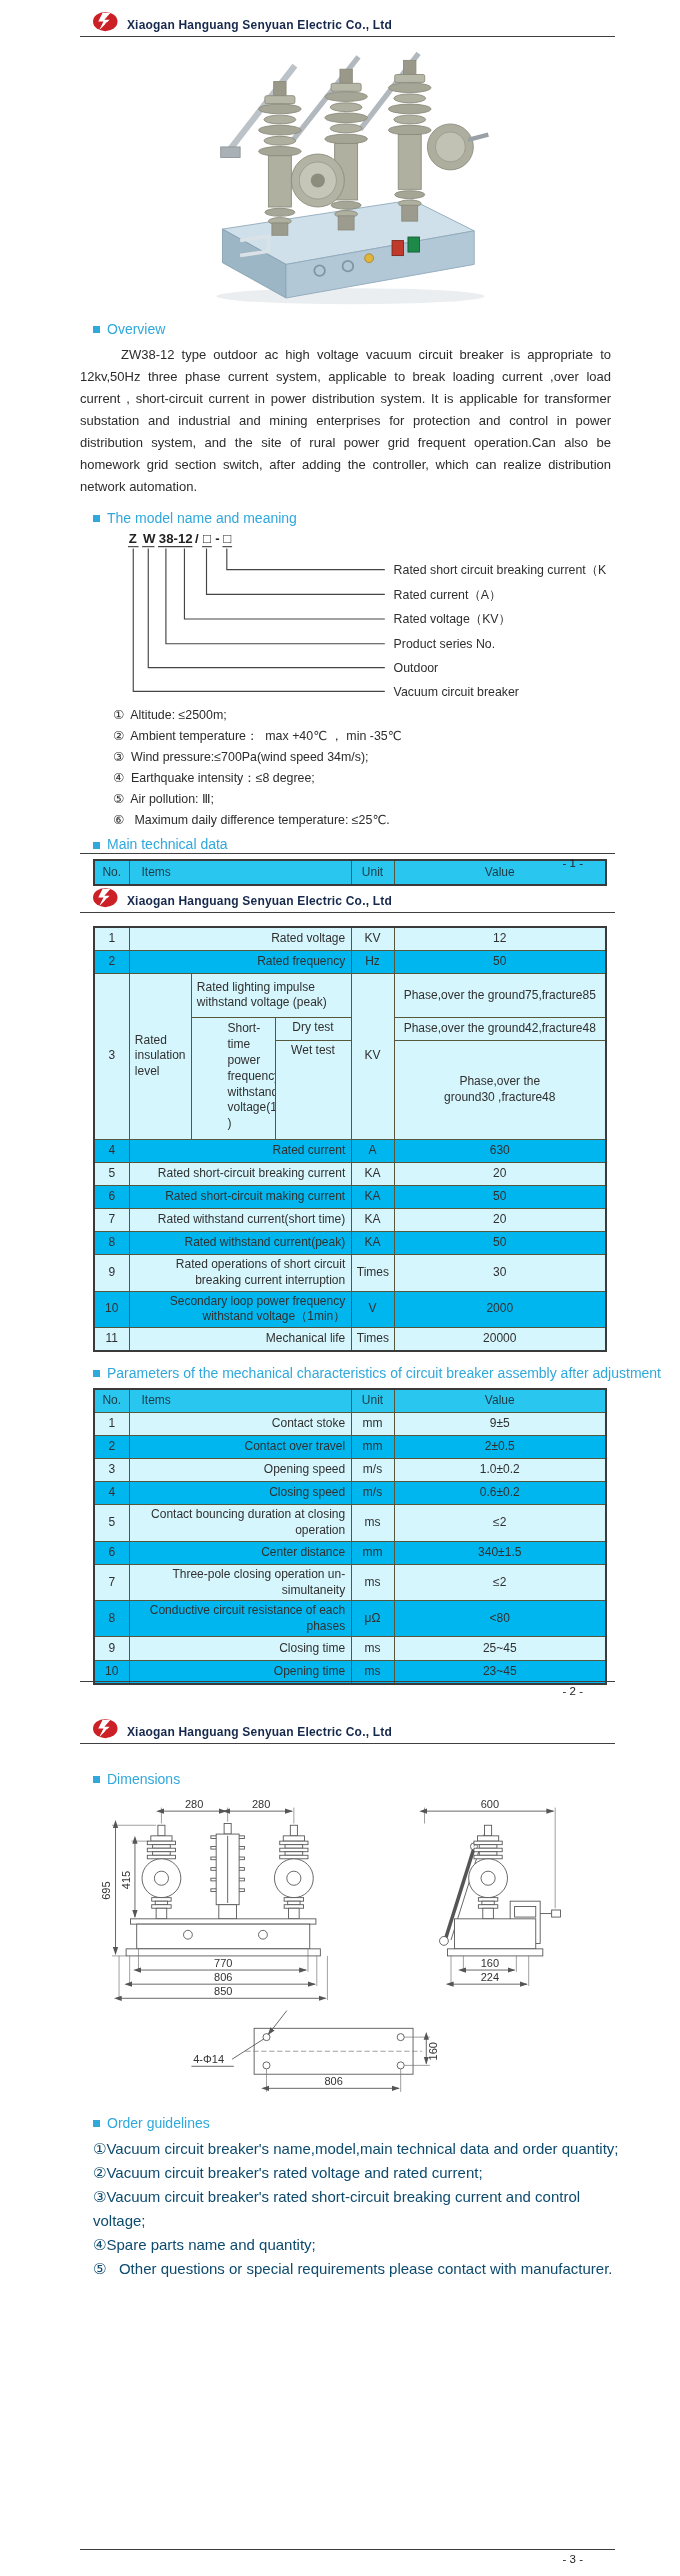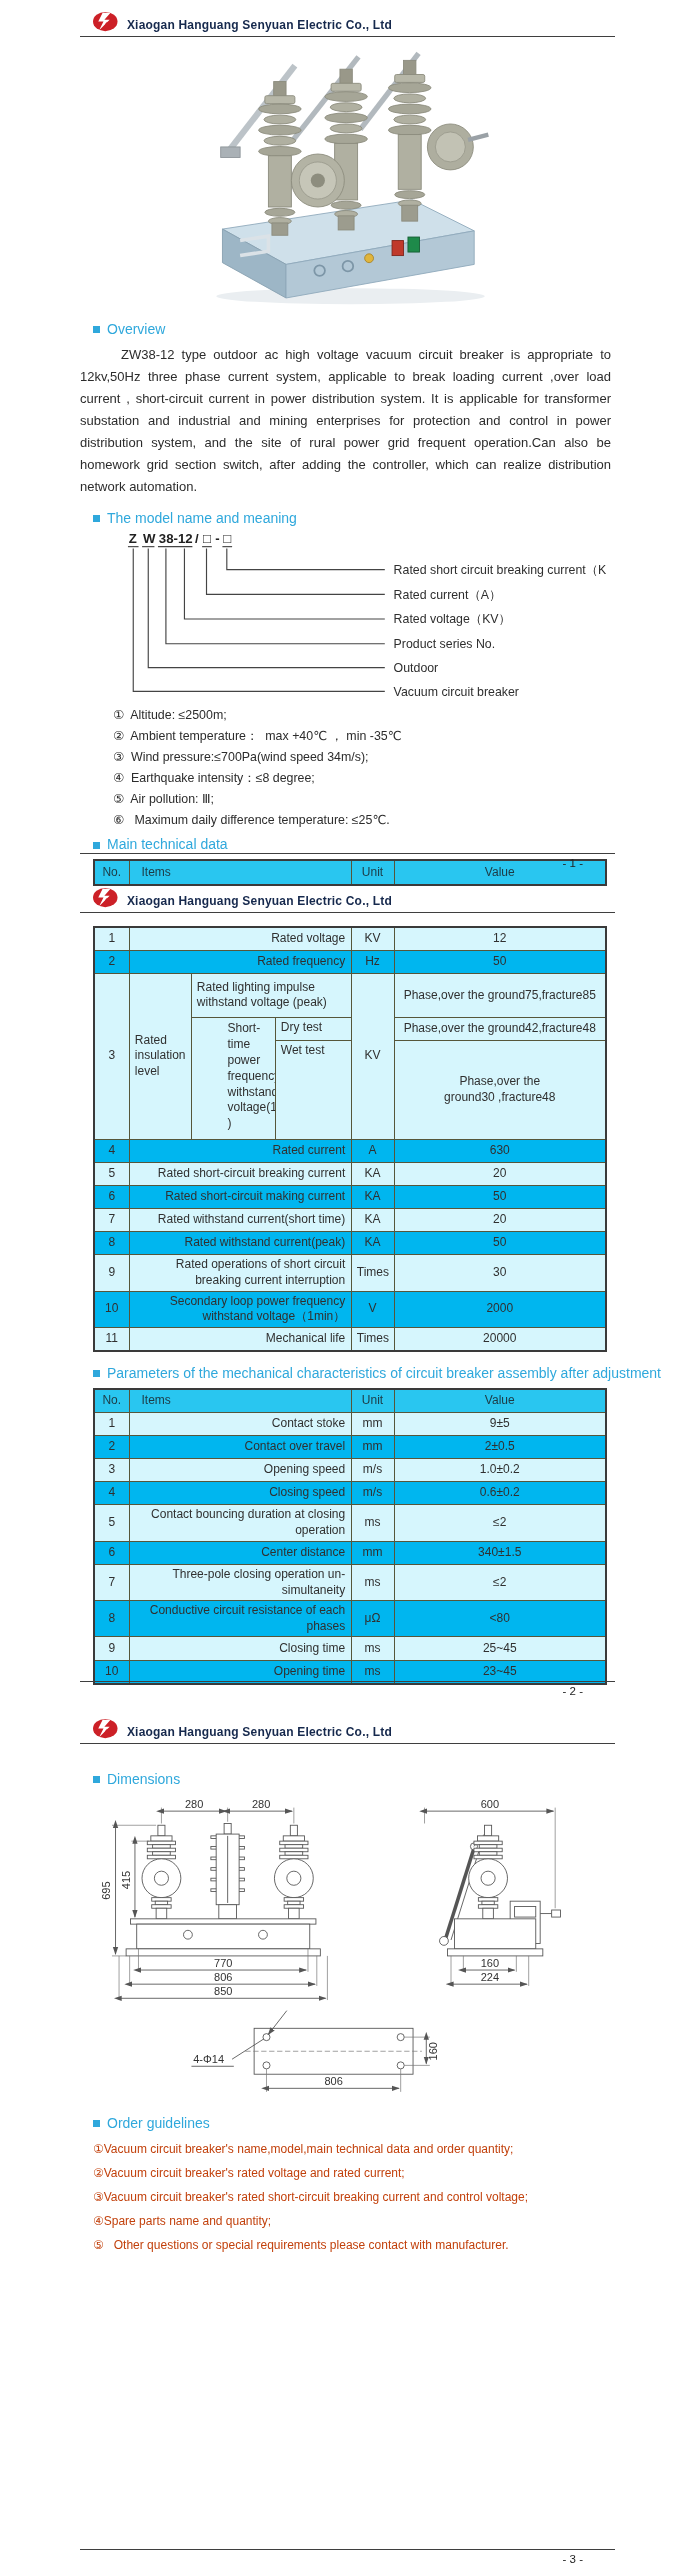--- a/index.html
+++ b/index.html
@@ -56,21 +56,21 @@
 
   .model-svg{display:block;margin:3.5px 0 0 93px;}
   .model-svg text{font-size:14px;fill:#2e2e2e;}
   .model-svg text.code{font-size:15px;font-weight:bold;fill:#222;}
   .model-svg line,.model-svg polyline{stroke:#444;stroke-width:1.3;fill:none;}
 
   .cond-list{margin:2.7px 62px 0 113px;}
   .cond-item{font-size:12.4px;line-height:21px;white-space:pre-wrap;color:#2c2c2c;}
 
   .order-list{margin:5.3px 53px 0 93px;}
-  .order-item{font-size:12px;line-height:24px;white-space:pre-wrap;color:#c2410c;}
+  .order-item{font-size:15px;line-height:24px;white-space:pre-wrap;color:#0c4a6e;}
 
   table.dtable{
     border-collapse:collapse;table-layout:fixed;width:513px;margin:7px 0 0 93px;
     border:2.2px solid #3a3a3a;
   }
   .dtable th,.dtable td{
     border:1.3px solid var(--cellborder);
     font-size:12px;font-weight:normal;line-height:1.32;
     padding:1.8px 5.3px;height:18.6px;overflow:hidden;
   }
@@ -79,21 +79,21 @@
   .dtable th.h-items{text-align:left;padding-left:12px;}
   .dtable th.h-value{text-align:center;}
   tr.row-light td{background:var(--row-light);}
   tr.row-dark td{background:var(--row-dark);}
   .dtable td.col-no,.dtable td.col-unit,.dtable td.col-value{text-align:center;}
   .dtable td.col-item{text-align:right;margin-left:8px;}
   .dtable td.c{text-align:center;vertical-align:middle;}
   .dtable td.ins-level{vertical-align:middle;text-align:left;}
   .dtable td.ins-impulse{height:39px;vertical-align:middle;}
   .dtable td.ins-freq{vertical-align:top;padding-top:3.5px;padding-left:36px;}
-  .dtable td.ins-sub{vertical-align:top;}
+  .dtable td.ins-sub{vertical-align:top;text-align:center;}
   .dtable td.ins-wet{height:94px;}
   .dtable td.wrap-narrow{padding:0 40px;}
 
   .dims-svg{display:block;margin:10.6px 0 0 64px;}
   .dims-svg text{font-size:12.5px;fill:#333;}
   .dims-svg .ln{stroke:#555;stroke-width:1;fill:none;}
   .dims-svg .part{stroke:#555;stroke-width:1;fill:#fff;}
   .dims-svg .dim{stroke:#555;stroke-width:1;marker-end:url(#arr);marker-start:url(#arrs);}
   .dims-svg .ext{stroke:#777;stroke-width:.8;}
   .dims-svg .dash{stroke:#777;stroke-width:.8;stroke-dasharray:6 3;}

